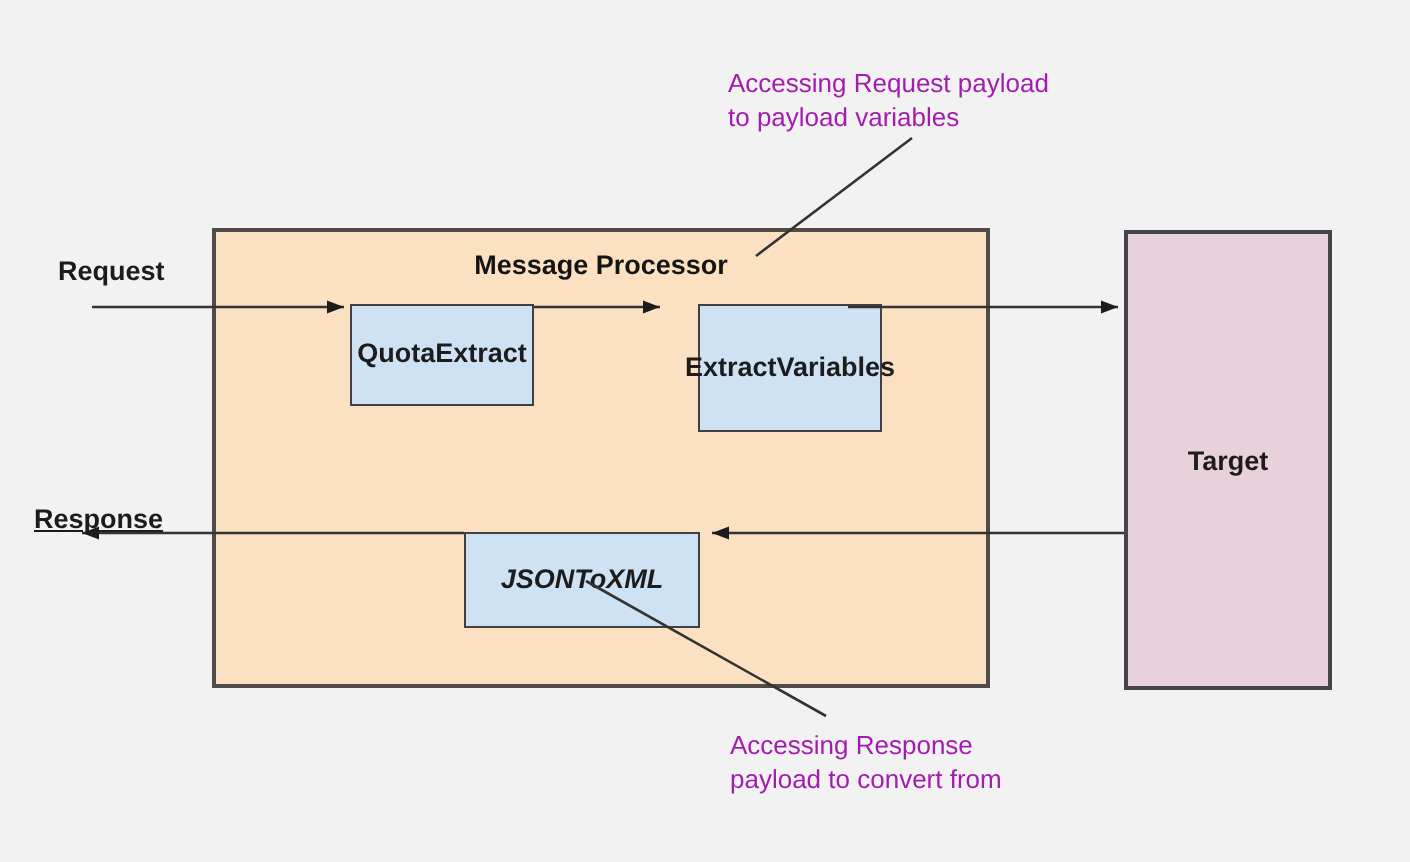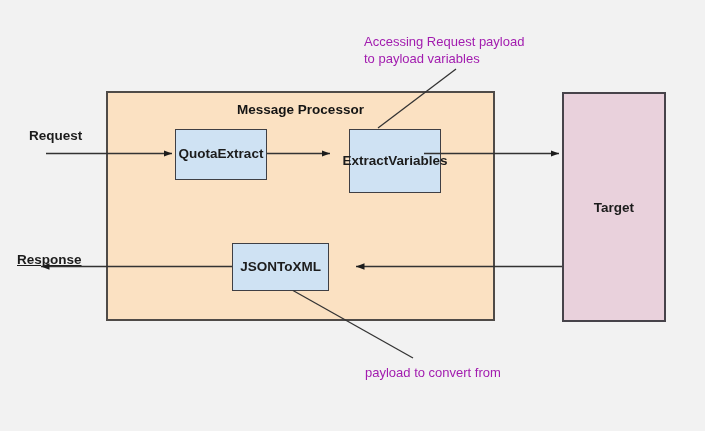--- a/index.html
+++ b/index.html
@@ -11,20 +11,21 @@
     position: relative;
     width: 705px;
     height: 431px;
     background: #f2f2f2;
     overflow: hidden;
     color: #1c1c1c;
   }
   .box {
     position: absolute;
     box-sizing: border-box;
+    margin-top: 23px;
   }
   .mp-box {
     left: 106px; top: 91px;
     width: 389px; height: 230px;
     background: #fbe1c2;
     border: 2px solid #4f4b48;
   }
   .mp-title {
     position: absolute;
     left: 0; top: 9px; width: 100%;
@@ -51,21 +52,21 @@
     flex-direction: row;
     align-items: center;
     justify-content: center;
     font-weight: bold;
     font-size: 13.5px;
     line-height: 16.5px;
     text-align: center;
   }
   .node-quota    { left: 175px; top: 129px; width: 92px;  height: 51px; }
   .node-extract  { left: 349px; top: 129px; width: 92px;  height: 64px; }
-  .node-jsonxml  { left: 232px; top: 243px; width: 97px; height: 48px; }
+  .node-jsonxml  { left: 232px; top: 243px; width: 118px; height: 48px; font-style: italic; }
   .flow-label {
     position: absolute;
     font-weight: bold;
     font-size: 13.5px;
     white-space: nowrap;
   }
   .label-request  { left: 29px; top: 128px; }
   .label-response { left: 17px; top: 252px; text-decoration: underline; }
   .annotation {
     position: absolute;
@@ -117,20 +118,21 @@
   <div class="flow-label label-request">Request</div>
 
   <div class="flow-label label-response">Response</div>
 
   <div class="annotation annotation-top">
     <div>Accessing Request payload</div>
     <div>to payload variables</div>
   </div>
 
   <div class="annotation annotation-bottom">
+    <div>Accessing Response</div>
     <div>payload to convert from</div>
   </div>
 
   <svg class="overlay" viewBox="0 0 705 431" xmlns="http://www.w3.org/2000/svg">
     <defs>
       <marker id="arrowhead" markerUnits="userSpaceOnUse" markerWidth="9" markerHeight="8" refX="8.5" refY="3.5" orient="auto">
         <path d="M0,0.3 L8.5,3.5 L0,6.7 Z" fill="#1c1c1c"></path>
       </marker>
     </defs>
 

